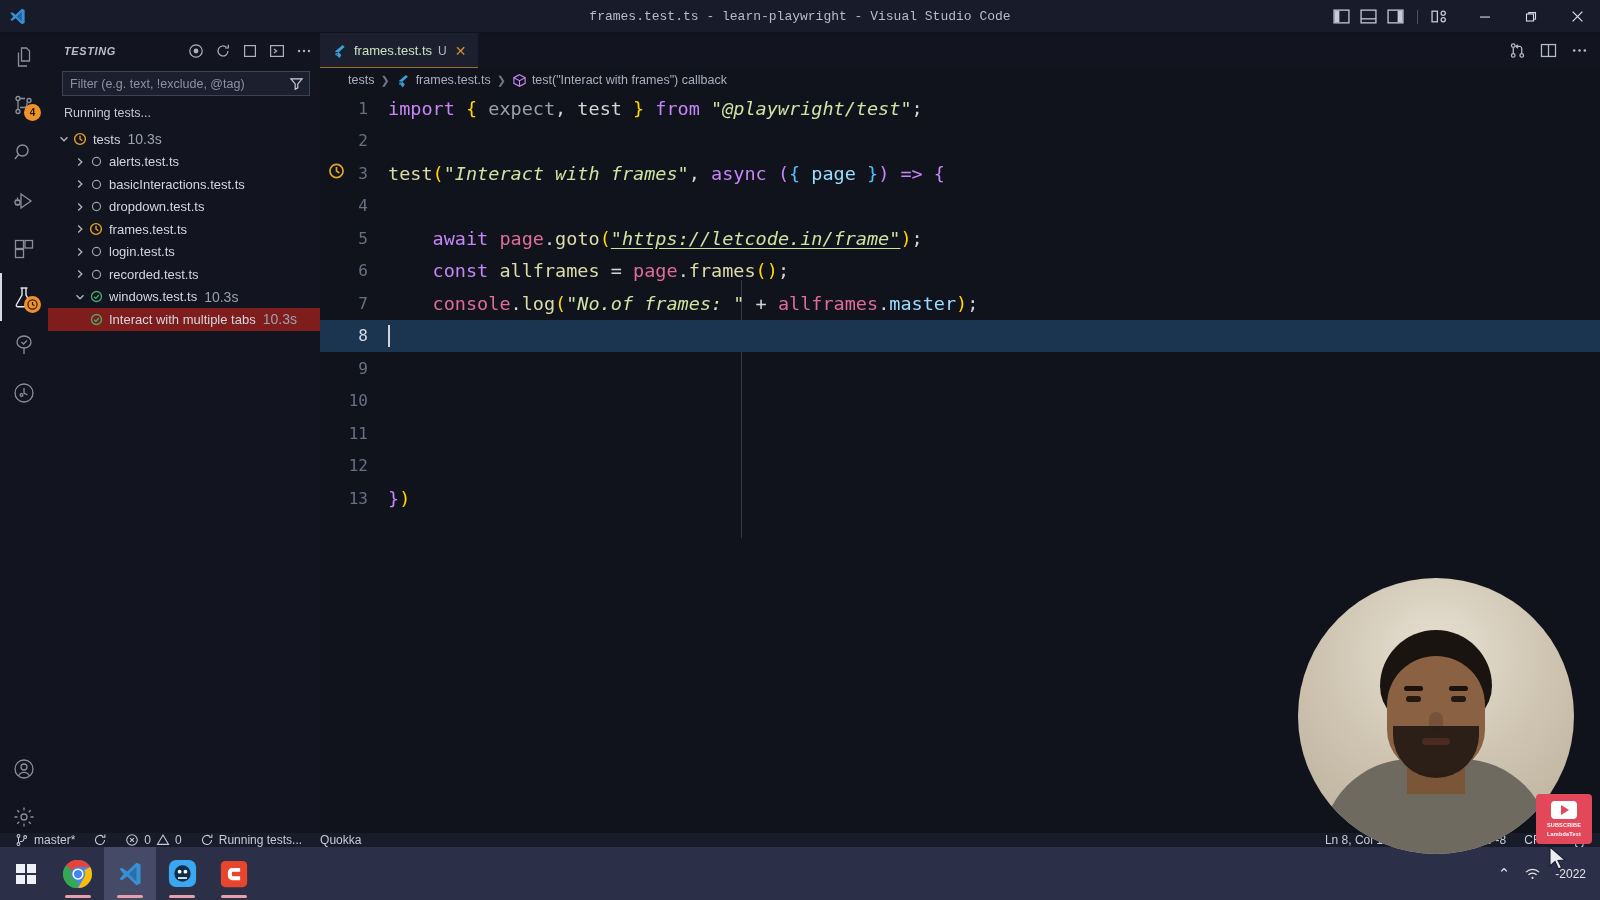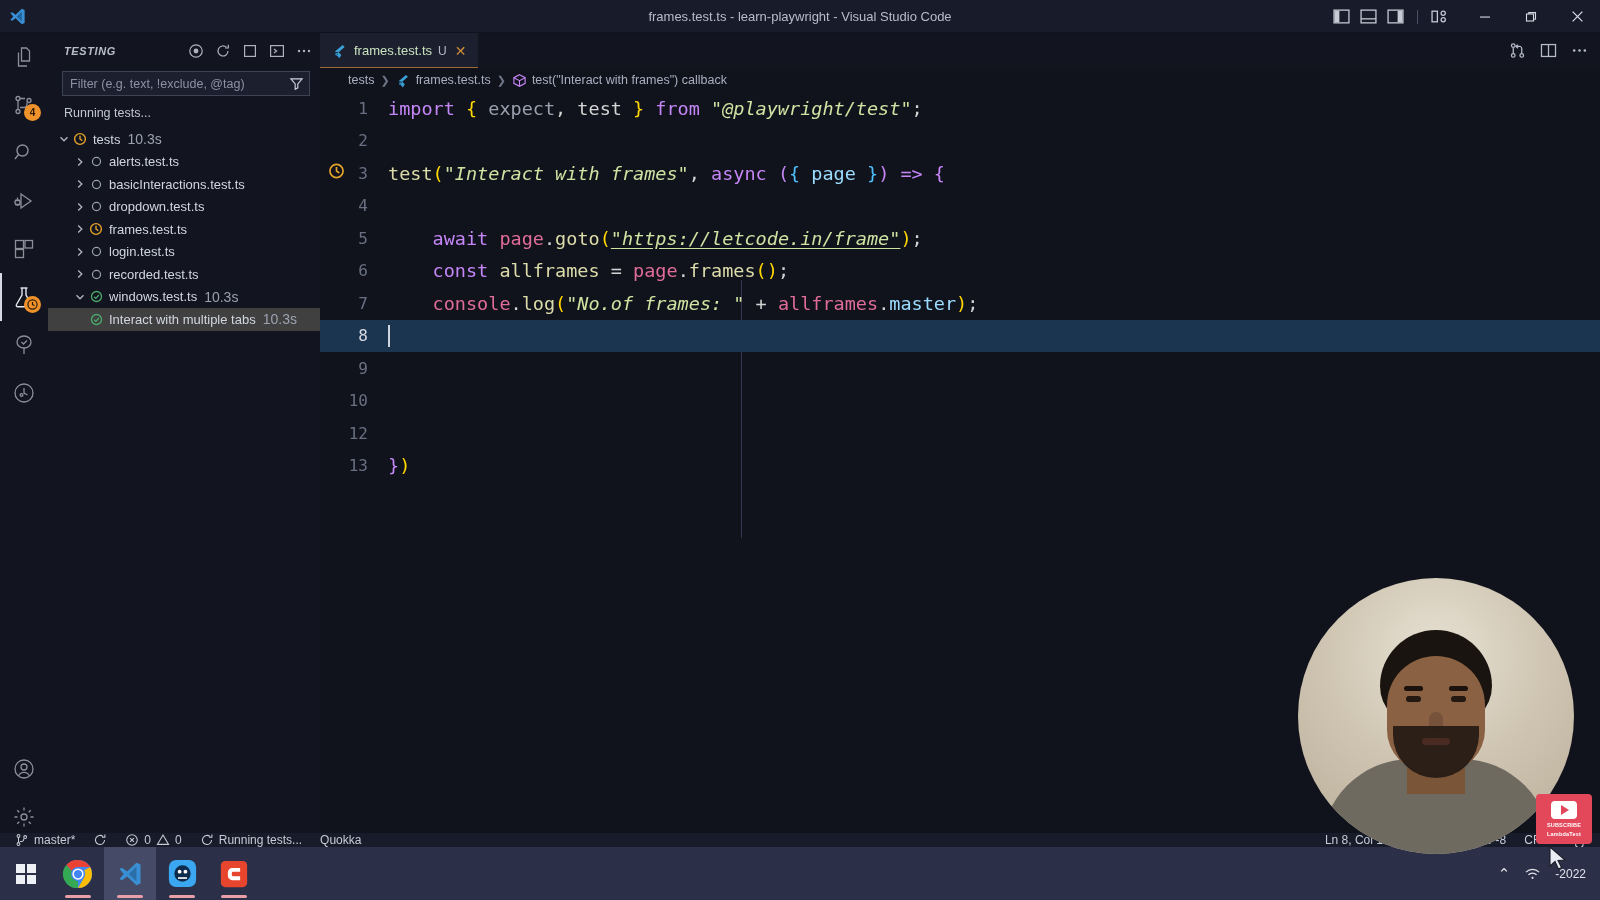--- a/index.html
+++ b/index.html
@@ -18,21 +18,21 @@
     border-bottom: 1px solid #10131d;
   }
   .vscode-logo { width: 34px; display: flex; justify-content: center; align-items: center; }
   .menus { display: flex; align-items: center; gap: 0px; margin-left: 4px; }
   .menu-item {
     font-size: 13.5px; color: #cfd3de; padding: 4px 11px; border-radius: 3px;
     white-space: nowrap;
   }
   .title-center {
     position: absolute; left: 0; right: 0; text-align: center;
-    font-size: 13px; color: #b7bcca; pointer-events: none;
+    font-size: 13px; color: #b7bcca; pointer-events: none; font-family: Liberation Mono, monospace;
   }
   .title-right {
     position: absolute; right: 0; top: 0; height: 33px;
     display: flex; align-items: center;
   }
   .layout-icons { display: flex; align-items: center; gap: 10px; margin-right: 14px; }
   .lic { width: 17px; height: 15px; display: block; }
   .winctl { width: 46px; height: 33px; display: flex; align-items: center; justify-content: center; }
   .divider-v { width: 1px; height: 14px; background: #4a5063; margin: 0 3px; }
 
@@ -71,21 +71,21 @@
   .filter-wrap { padding: 3px 10px 0 14px; }
   .filter-box {
     height: 25px; background: #1b1f2e; border: 1px solid #3d4354;
     display: flex; align-items: center; padding: 0 5px 0 7px;
   }
   .filter-ph { flex: 1; font-size: 12.5px; color: #8c92a3; }
   .running-label { font-size: 12.5px; color: #c3c7d2; padding: 10px 0 6px 16px; }
 
   .tree { padding-top: 2px; font-size: 13px; color: #d2d6e0; }
   .row { height: 22.5px; display: flex; align-items: center; white-space: nowrap; }
-  .row.selected { background: #404040; }
+  .row.selected { background: #7f1d1d; }
   .twisty { width: 16px; display: flex; justify-content: center; opacity: .85; }
   .t-ic { width: 16px; height: 16px; display: flex; align-items: center; justify-content: center; margin-right: 5px; }
   .t-label { font-size: 13px; }
   .t-dur { font-size: 14px; color: #9ba1b0; margin-left: 7px; }
 
   
   .editor-area { position: absolute; top: 33px; left: 320px; right: 0; height: 814px; background: #11131c; }
   .tabsrow { height: 35px; background: #12141f; display: flex; align-items: stretch; position: relative; }
   .tab {
     display: flex; align-items: center; gap: 6px; padding: 0 10px 0 12px;
@@ -607,20 +607,24 @@
       <div class="cline">
         <div class="gutter">9</div>
         <div class="code"></div>
       </div>
 
       <div class="cline">
         <div class="gutter">10</div>
         <div class="code"></div>
       </div>
 
+      <div class="cline">
+        <div class="gutter">11</div>
+        <div class="code"></div>
+      </div>
 
       <div class="cline">
         <div class="gutter">12</div>
         <div class="code"></div>
       </div>
 
       <div class="cline">
         <div class="gutter">13</div>
         <div class="code"><span class="t-brk2">}</span><span class="t-brk1">)</span></div>
       </div>

